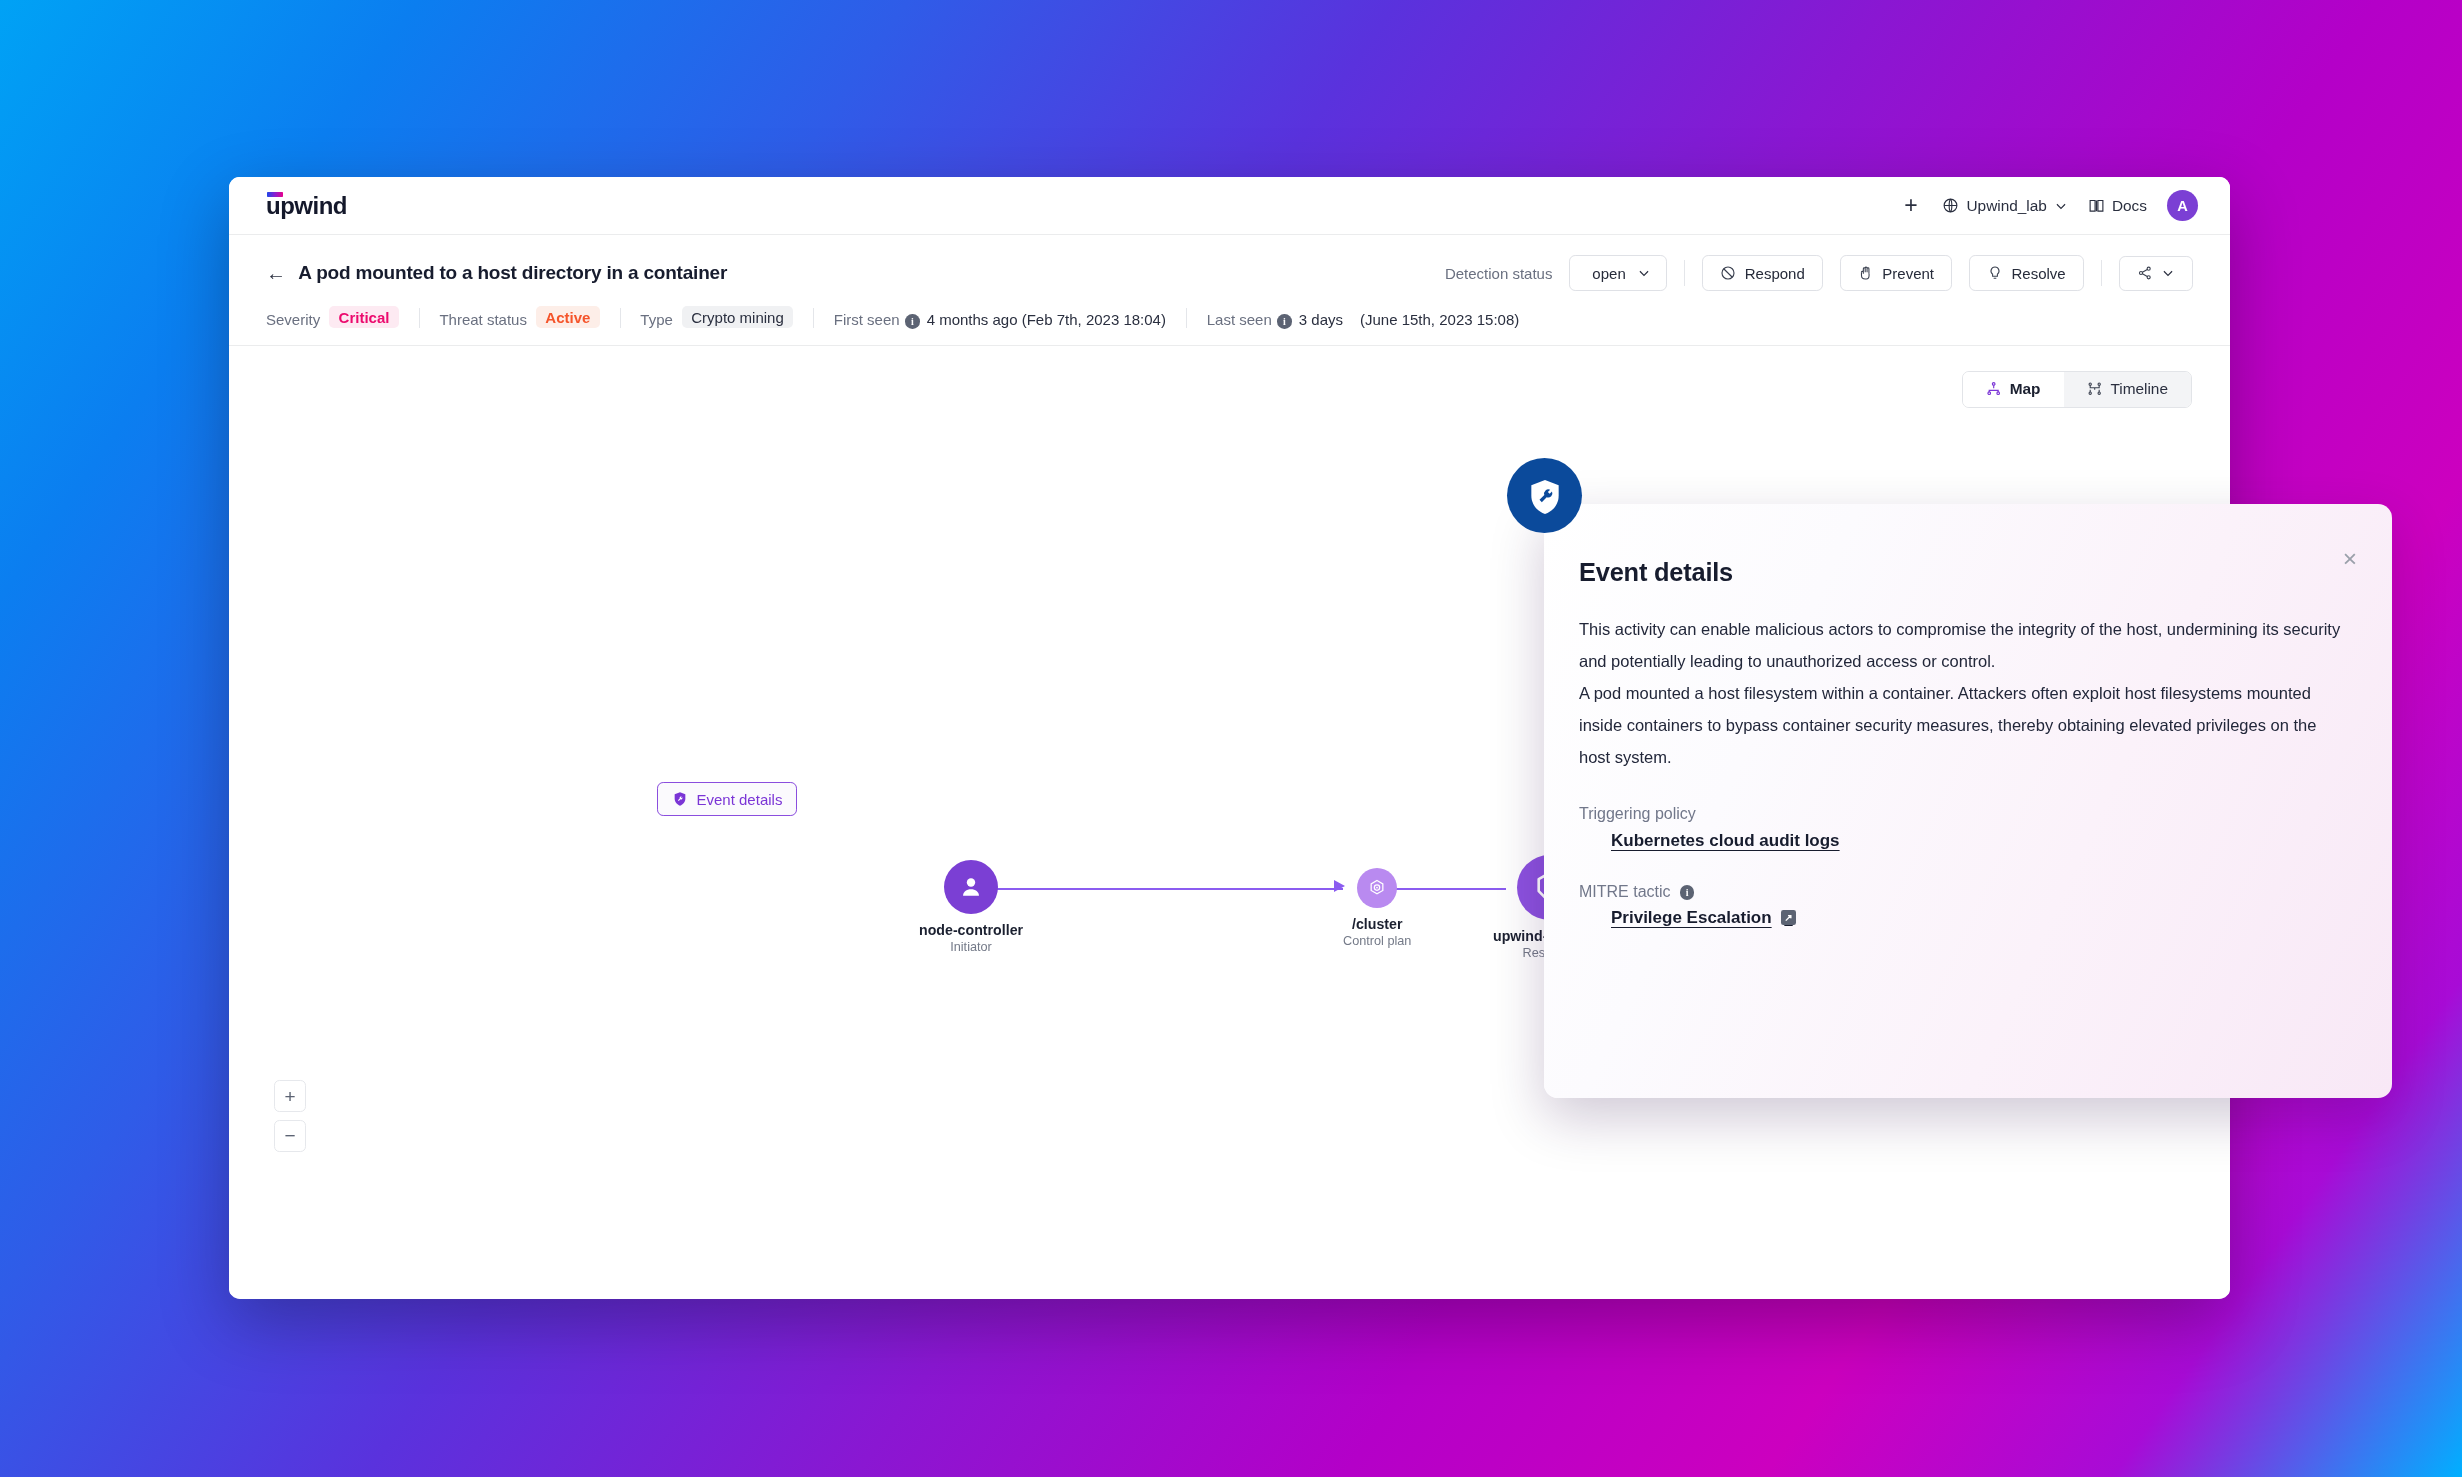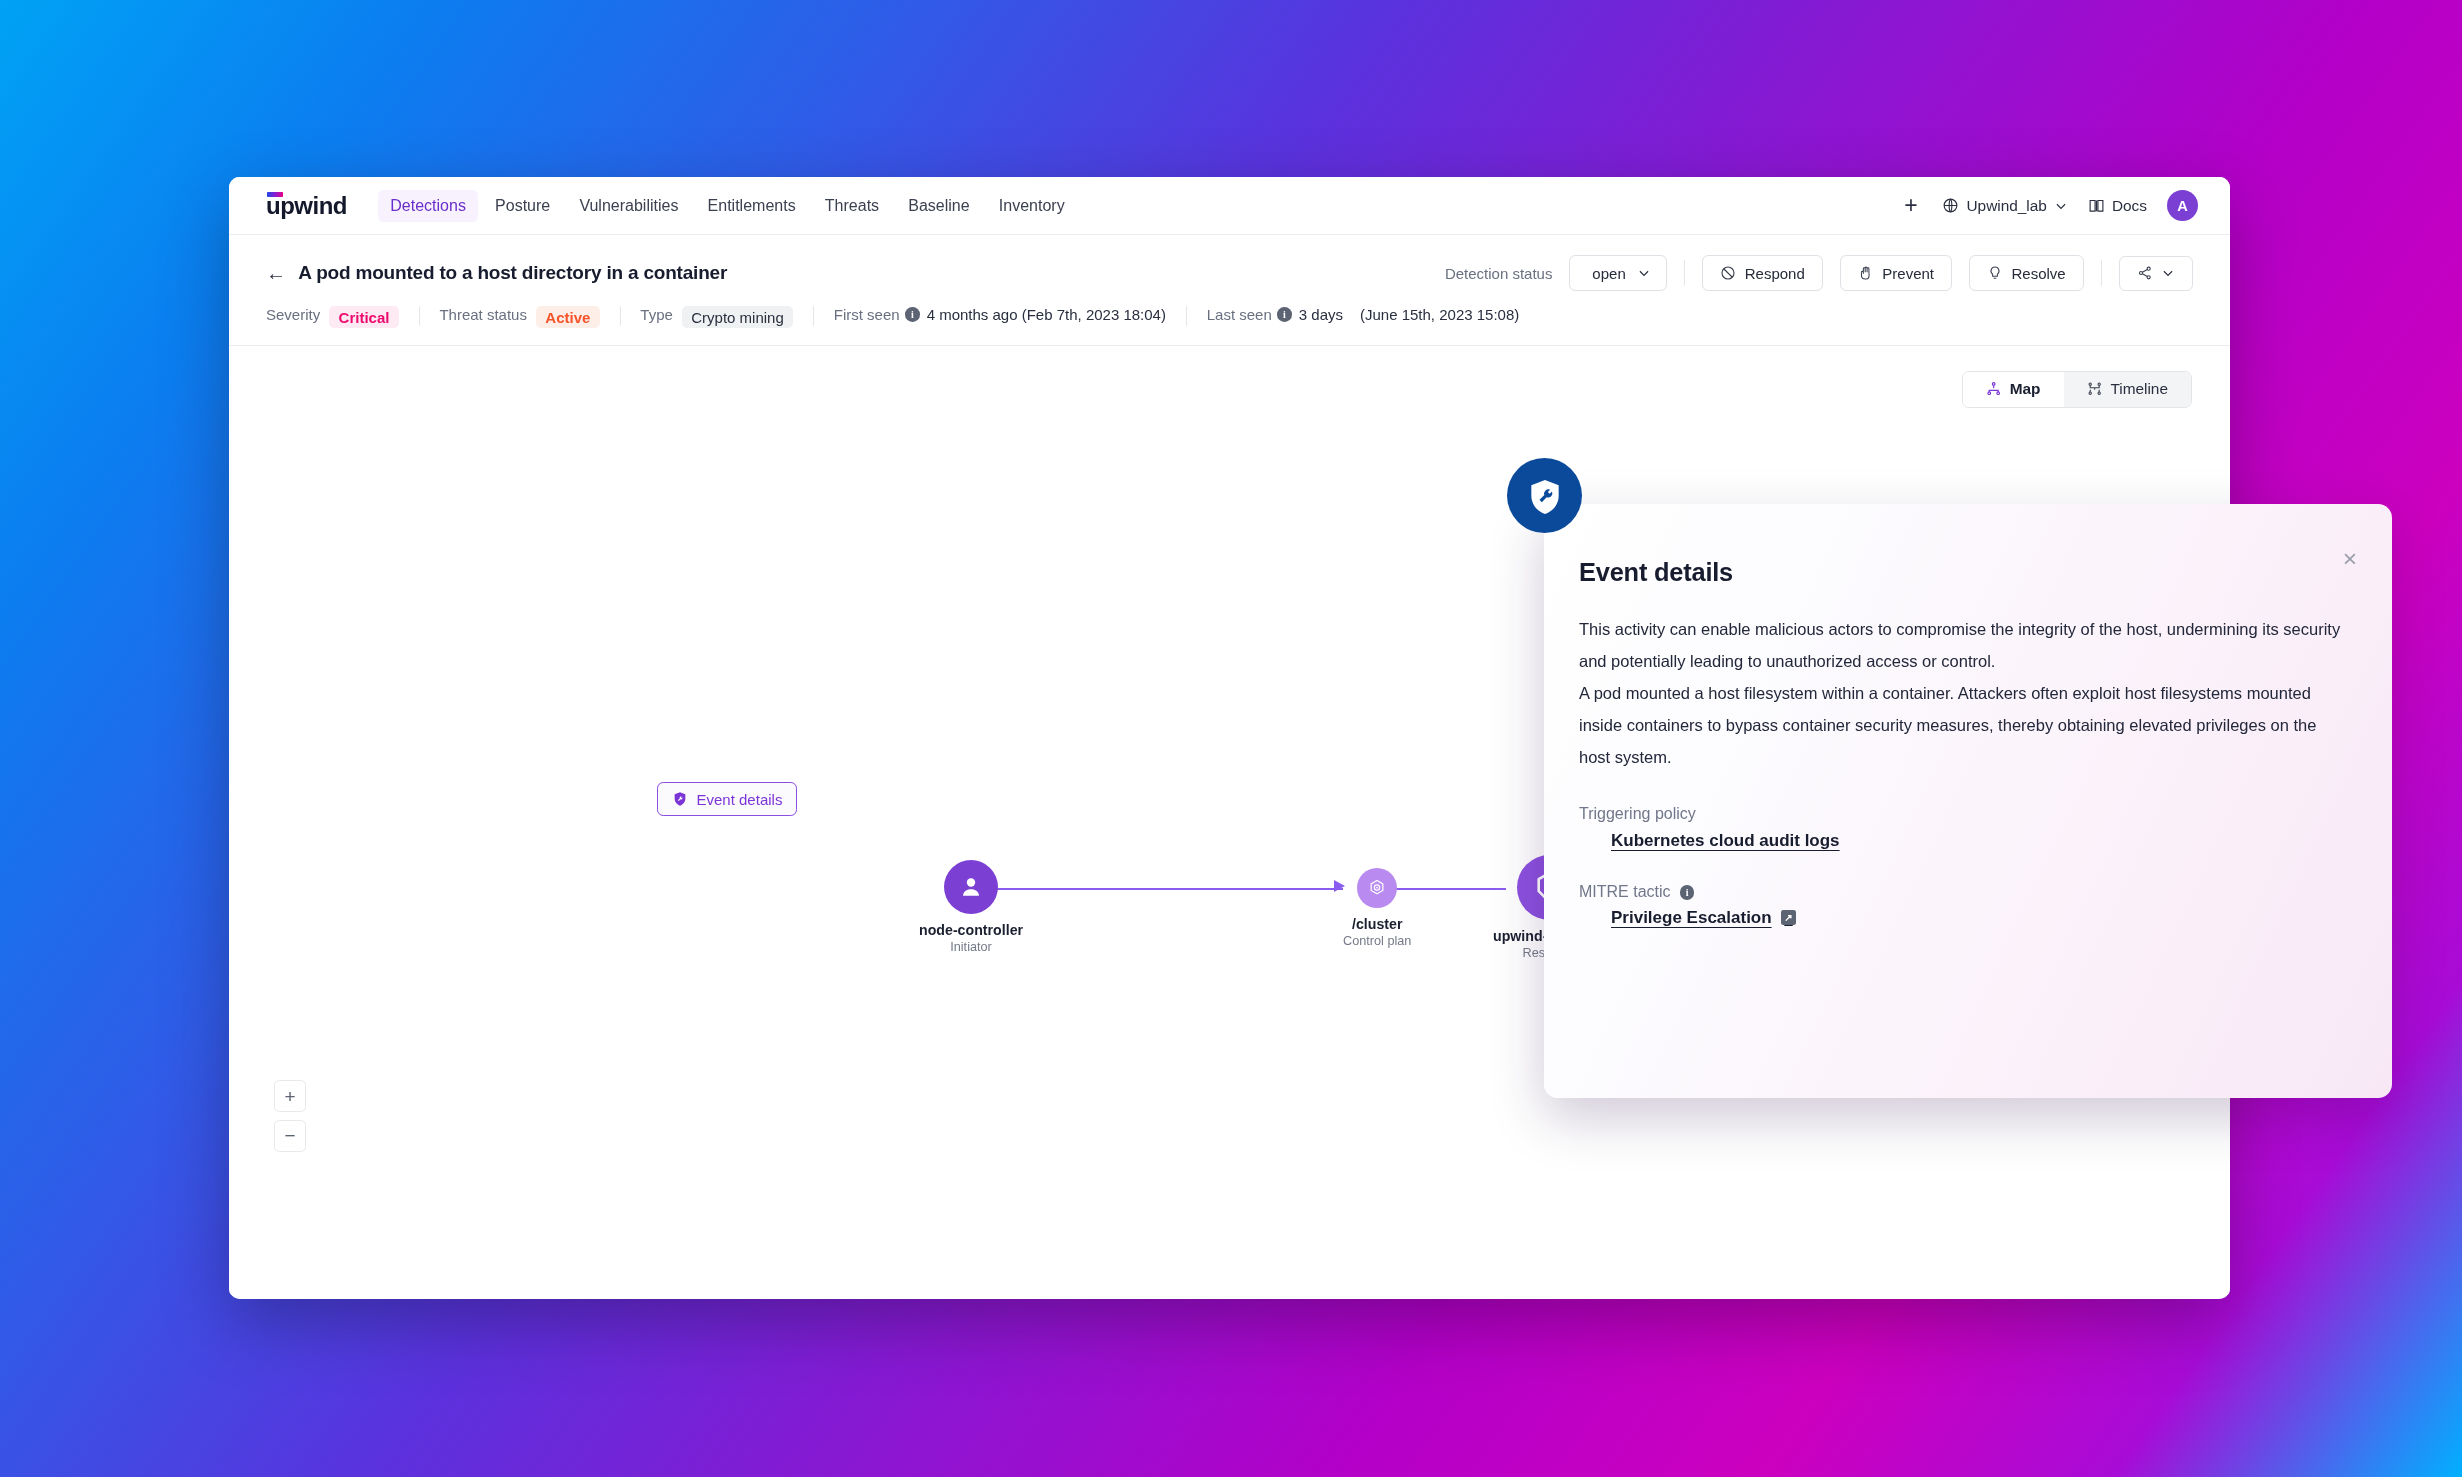--- a/index.html
+++ b/index.html
@@ -72,21 +72,21 @@
   .det-actions { margin-left: auto; display: flex; align-items: center; gap: 17px; }
   .status-label { font-size: 15px; color: #6a7080; }
   .btn {
     border: 0.8px solid #dfe1e6; border-radius: 6.2px;
     background: #fff; font-size: 15px; color: #262b3a;
     padding: 8.5px 17px; display: flex; align-items: center; gap: 8.5px;
     cursor: pointer; white-space: nowrap;
   }
   .btn.select { padding: 8.5px 14px 8.5px 20px; min-width: 98px; justify-content: center; gap: 10.8px; }
   .vdiv { width: 0.8px; height: 26px; background: #e4e6ea; }
-  .det-row2 { display: flex; align-items: flex-start; margin-top: 15.4px; gap: 0; flex-wrap: nowrap; }
+  .det-row2 { display: flex; align-items: flex-end; margin-top: 15.4px; gap: 0; flex-wrap: nowrap; }
   .meta-label { font-size: 15px; color: #6a7080; margin-right: 9.2px; }
   .meta-pill {
     font-size: 15px; font-weight: 700; padding: 2.3px 9.2px; border-radius: 5px;
   }
   .pill-critical { color: #ec0b6e; background: #fdeaf2; }
   .pill-active { color: #f5542a; background: #fdeee8; }
   .pill-type { color: #2a2f3f; background: #f0f1f3; font-weight: 400; }
   .meta-sep { width: 0.8px; height: 20px; background: #e4e6ea; margin: 0 20px; }
   .meta-value { font-size: 15px; color: #2a2f3f; }
   .info-dot {
@@ -168,29 +168,20 @@
 </style>
 </head>
 <body>
 
 <div class="app-window">
 
   <div class="topnav">
     <div class="logo-wrap">
       <span class="logo-bar"></span>
       <span class="logo-text">upwind</span>
-    </div>
-    <div class="nav-items">
-      <div class="nav-item active">Detections</div>
-      <div class="nav-item">Posture</div>
-      <div class="nav-item">Vulnerabilities</div>
-      <div class="nav-item">Entitlements</div>
-      <div class="nav-item">Threats</div>
-      <div class="nav-item">Baseline</div>
-      <div class="nav-item">Inventory</div>
     </div>
     <div class="topnav-right">
       <div class="plus-btn">+</div>
       <div class="org-chip">
         <span class="ico">
           <svg width="17" height="17" viewBox="0 0 24 24" fill="none" stroke="#2a2f3f" stroke-width="1.6">
             <circle cx="12" cy="12" r="9"></circle>
               <path d="M3 12h18M12 3c2.5 2.6 2.5 15.4 0 18M12 3c-2.5 2.6-2.5 15.4 0 18"></path>
           </svg>
         </span>

